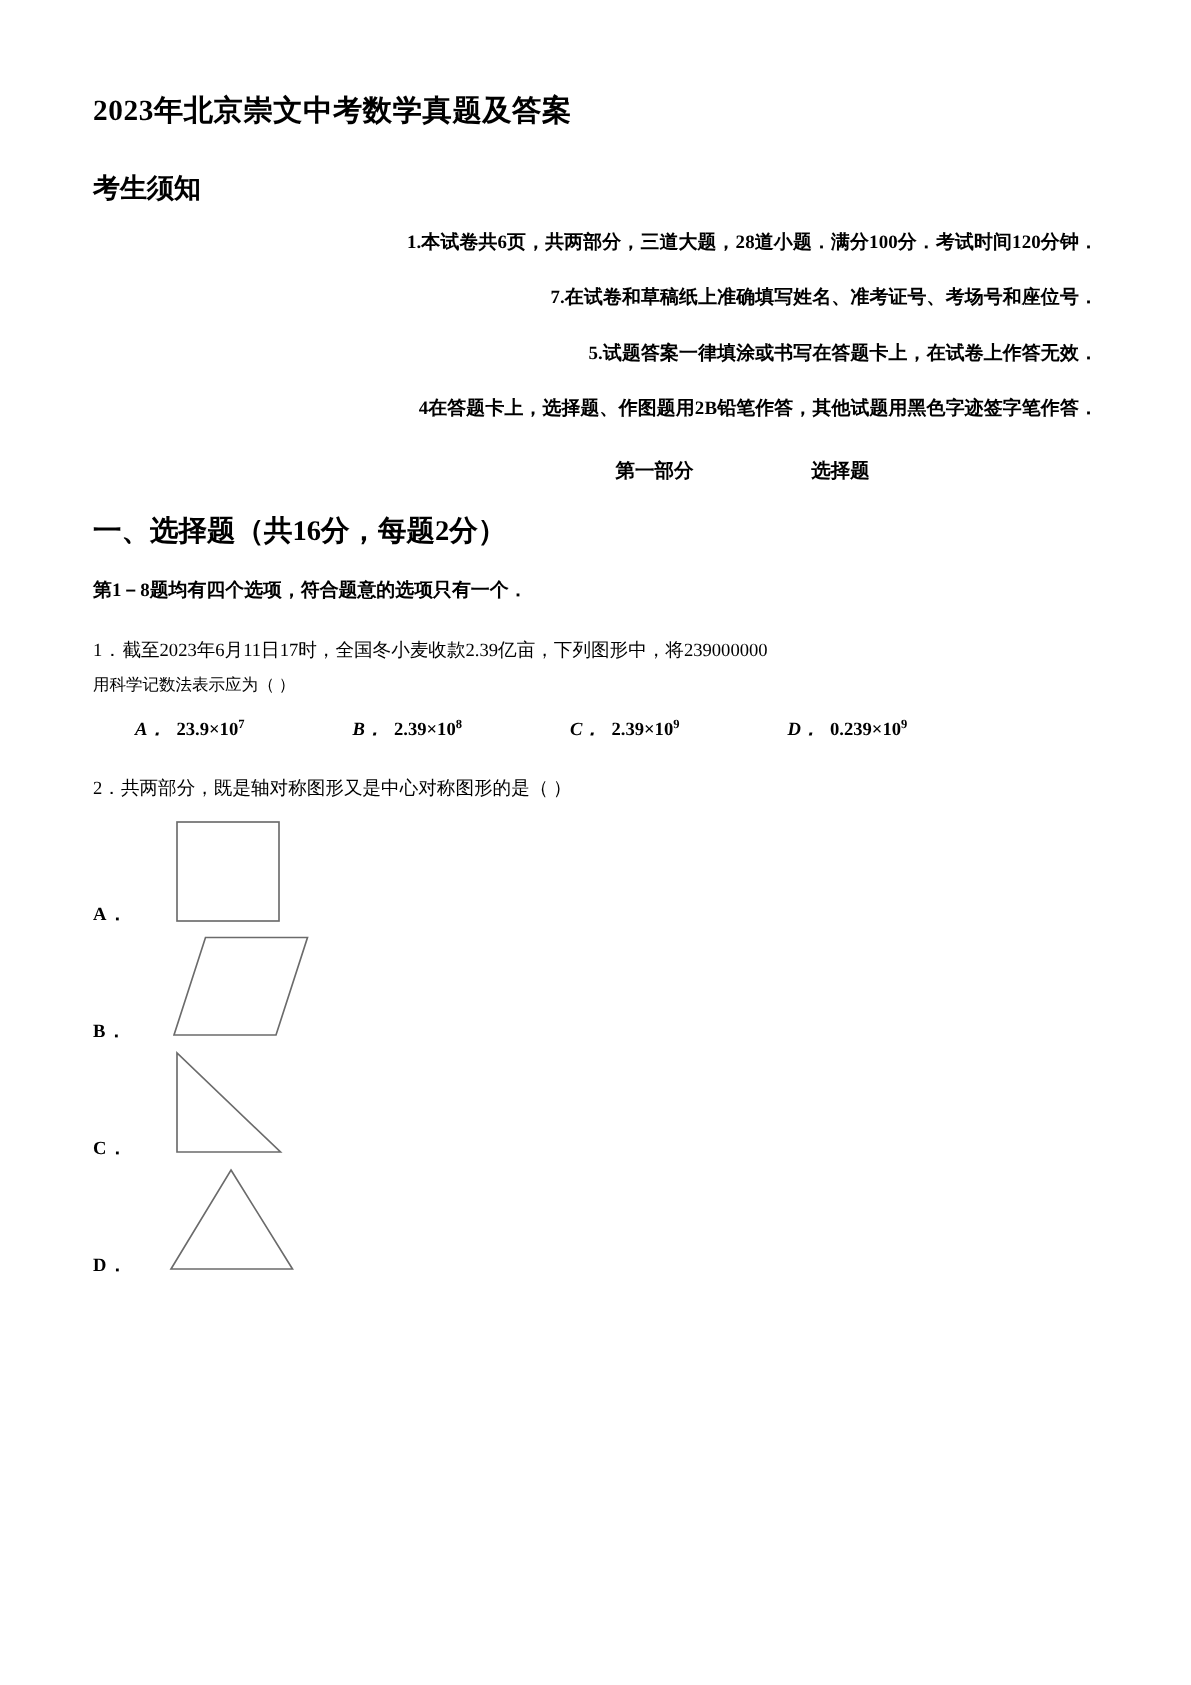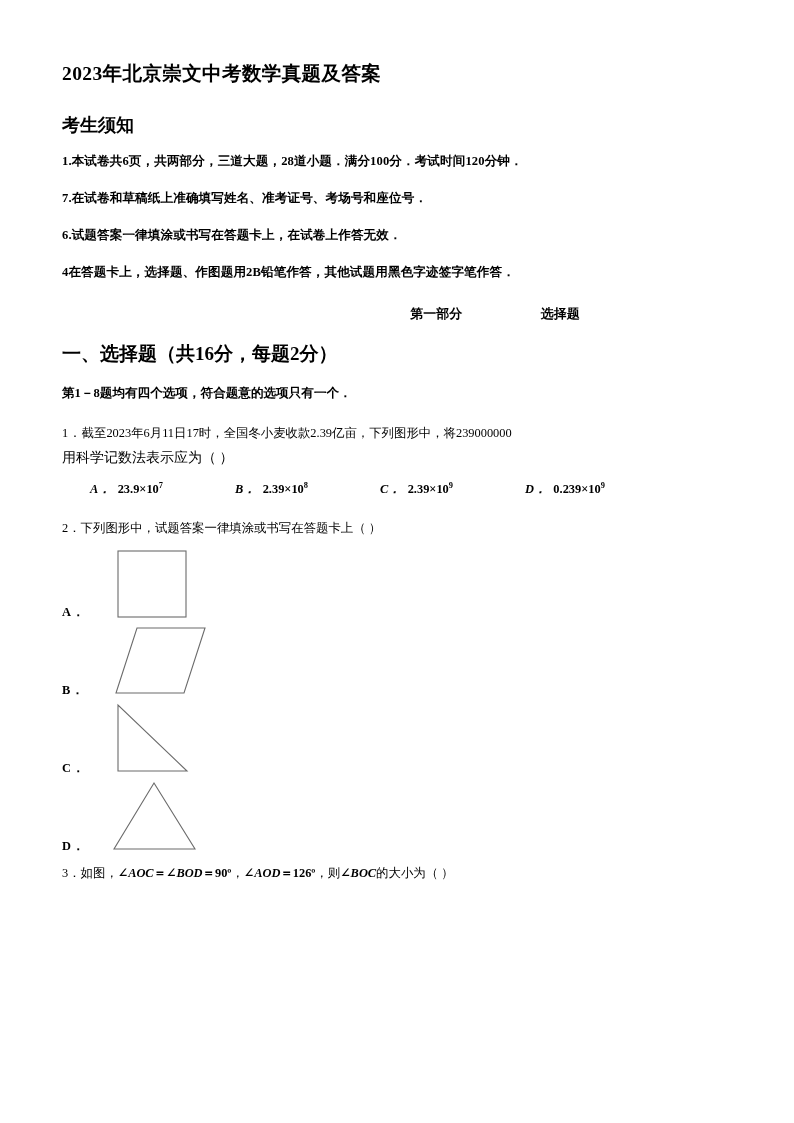--- a/index.html
+++ b/index.html
@@ -32,20 +32,21 @@
   .notice-head {
     font-size: 18px;
     font-weight: bold;
     margin: 0 0 16px 0;
   }
   .notice-item {
     font-size: 12.6px;
     font-weight: bold;
     margin: 0 0 20px 0;
     letter-spacing: 0.1px;
+    text-align: right;
   }
   .part-head {
     font-size: 13px;
     font-weight: bold;
     margin: 24px 0 18px 0;
     padding-left: 196px;
     text-align: center;
   }
   .part-head .gap {
     display: inline-block;
@@ -63,21 +64,21 @@
   }
   .q {
     font-size: 12.4px;
     margin: 0 0 6px 0;
     line-height: 1.55;
   }
   .q .num {
     letter-spacing: 0.5px;
   }
   .q-line2 {
-    font-size: 14px;
+    font-size: 11px;
     margin: 0 0 14px 0;
   }
   .opts {
     display: flex;
     font-size: 12.4px;
     font-weight: bold;
     margin: 0 0 22px 0;
     padding-left: 28px;
     align-items: center;
   }
@@ -136,21 +137,21 @@
 <body>
 
 <div class="page">
 
   <div class="doc-title">2023年北京崇文中考数学真题及答案</div>
 
   <div class="notice-head">考生须知</div>
 
   <div class="notice-item">1.本试卷共6页，共两部分，三道大题，28道小题．满分100分．考试时间120分钟．</div>
   <div class="notice-item">7.在试卷和草稿纸上准确填写姓名、准考证号、考场号和座位号．</div>
-  <div class="notice-item">6.试题答案一律填涂或书写在答题卡上，在试卷上作答无效．</div>
+  <div class="notice-item">5.试题答案一律填涂或书写在答题卡上，在试卷上作答无效．</div>
   <div class="notice-item">4在答题卡上，选择题、作图题用2B铅笔作答，其他试题用黑色字迹签字笔作答．</div>
 
   <div class="part-head">
     <span>第一部分</span>
     <span class="gap"></span>
     <span>选择题</span>
   </div>
 
   <div class="sec-head">一、选择题（共16分，每题2分）</div>
   <div class="sub-note">第1－8题均有四个选项，符合题意的选项只有一个．</div>
@@ -169,21 +170,21 @@
     </div>
     <div class="opt">
       <span class="lbl">C．</span><span class="val">2.39×10</span><sup>9</sup>
     </div>
     <div class="opt">
       <span class="lbl">D．</span><span class="val">0.239×10</span><sup>9</sup>
     </div>
   </div>
 
   <div class="q2">
-    <span class="num">2．</span><span>下列图形中，试题答案一律填涂或书写在答题卡上（        ）</span>
+    <span class="num">2．</span><span>共两部分，既是轴对称图形又是中心对称图形的是（        ）</span>
   </div>
 
   <div class="figs">
 
     <div class="fig-row">
       <div class="fig-label">A．</div>
       <div class="fig-box">
         <svg width="150" height="76" viewBox="0 0 150 76">
           <rect x="26" y="6" width="68" height="66" fill="none" stroke="#6b6b6b" stroke-width="1.1"></rect>
         </svg>
@@ -212,17 +213,14 @@
       <div class="fig-label">D．</div>
       <div class="fig-box">
         <svg width="150" height="76" viewBox="0 0 150 76">
           <polygon points="62,4 103,70 22,70" fill="none" stroke="#6b6b6b" stroke-width="1.1"></polygon>
         </svg>
       </div>
     </div>
 
   </div>
 
-  <div class="q3">
-    <span class="num">3．</span><span>如图，</span><span class="it">∠AOC</span><span class="bd">＝</span><span class="it">∠BOD</span><span class="bd">＝</span><span class="bd">90º</span><span>，</span><span class="it">∠AOD</span><span class="bd">＝</span><span class="bd">126º</span><span>，则</span><span class="it">∠BOC</span><span>的大小为（        ）</span>
-  </div>
 
 </div>
 
 </body></html>

